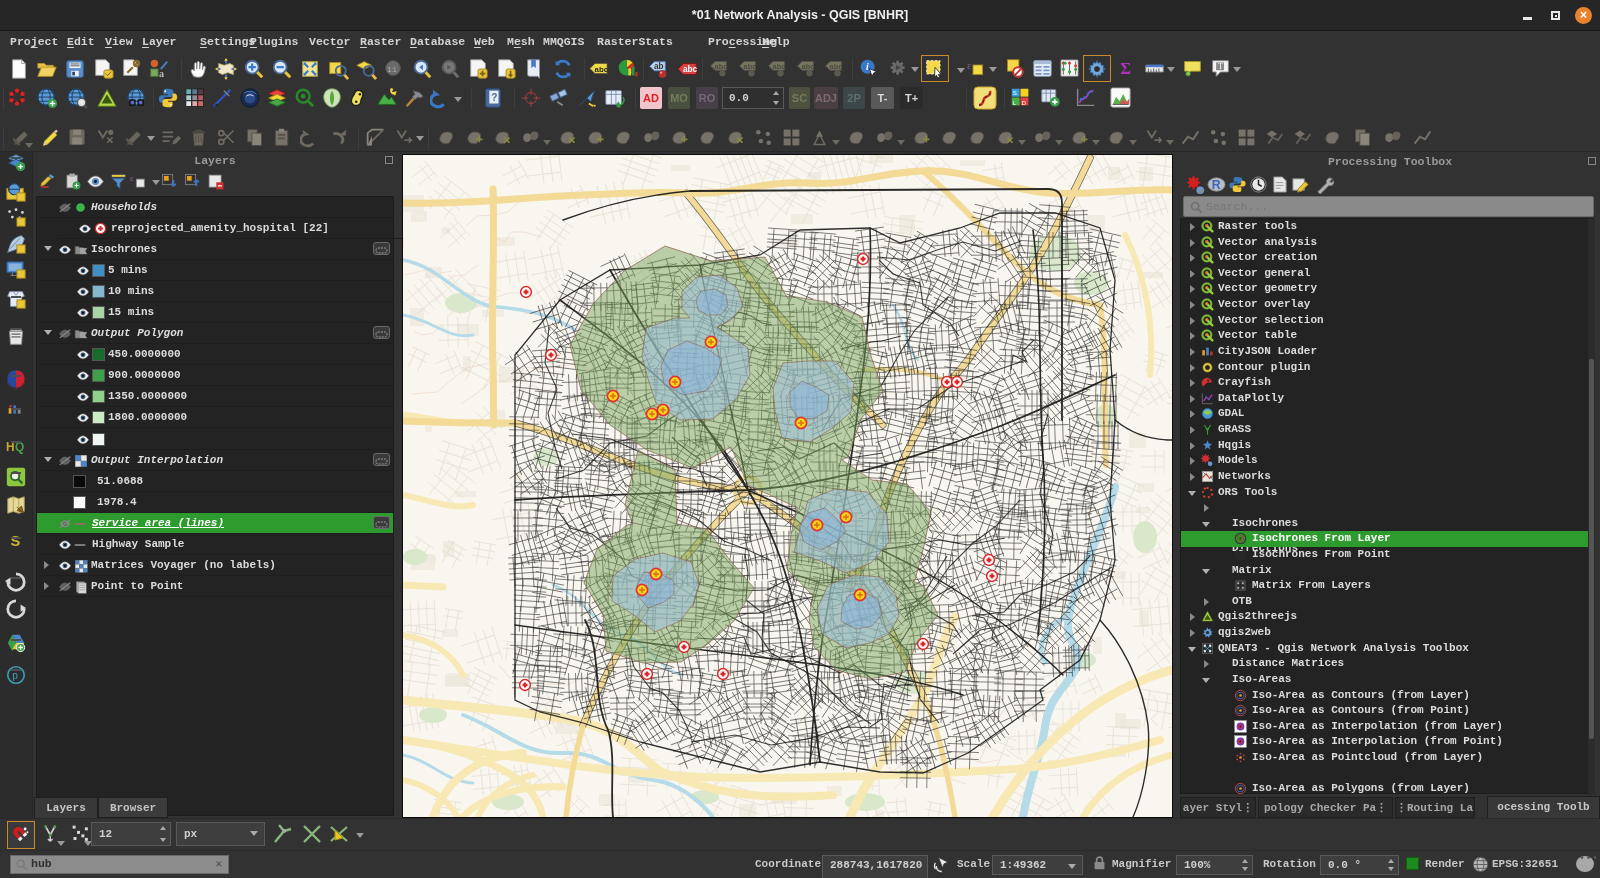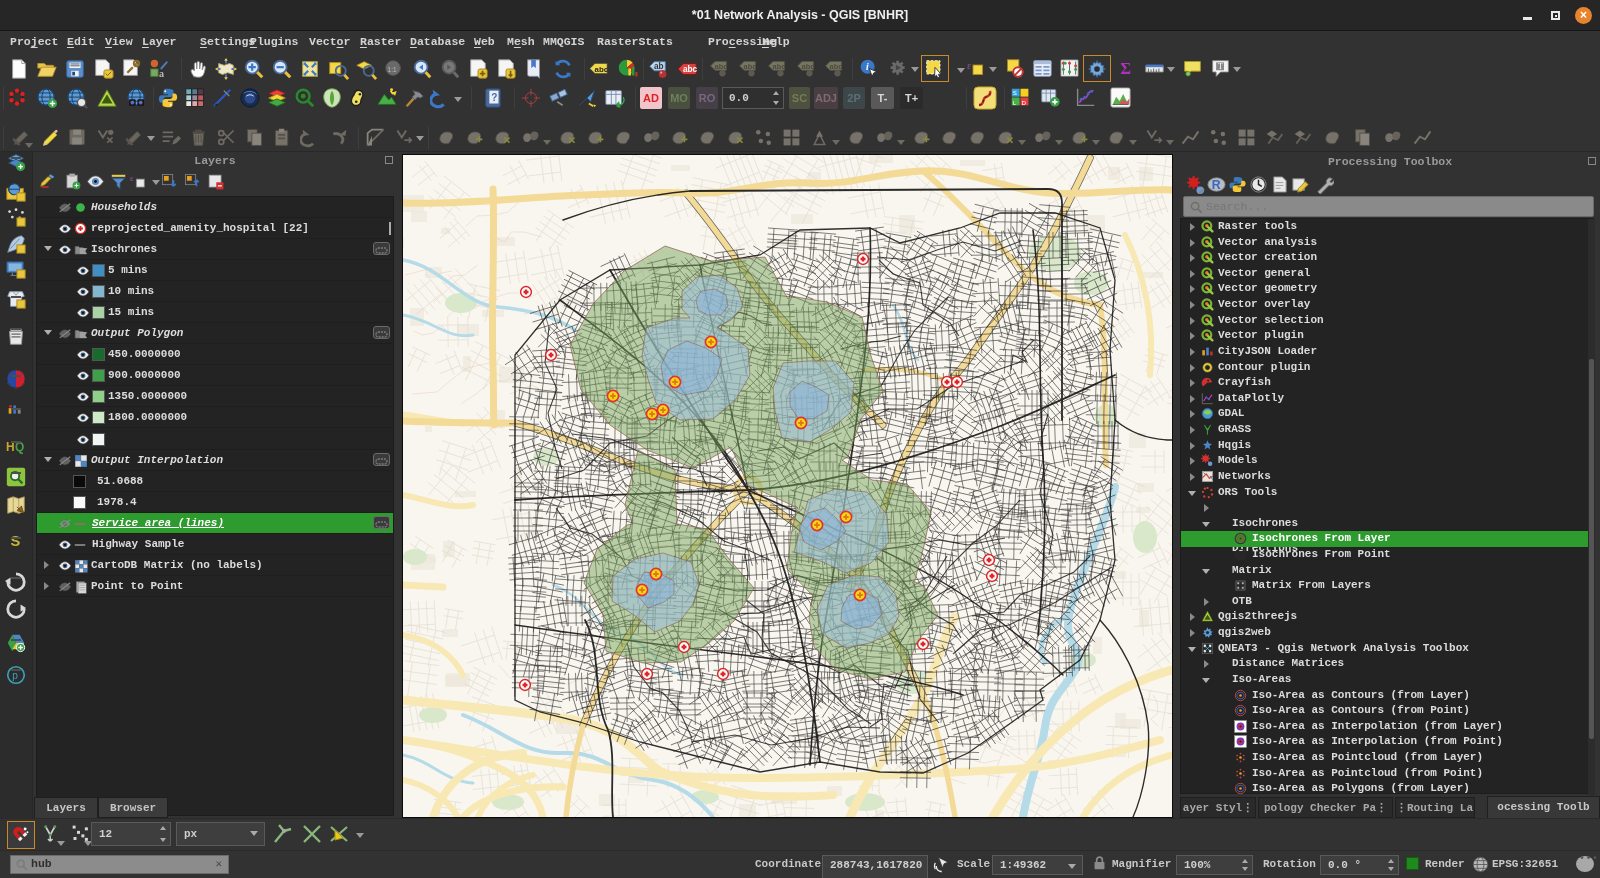--- a/index.html
+++ b/index.html
@@ -1126,21 +1126,21 @@
     </div>
     <div class="dd" style="left:119px;top:28px;"></div>
     <div id="ltree">
       <div class="lrow" style="top:0px;"><div class="abs" style="left:21px;top:4px;width:14px;height:13px;"><svg viewBox="0 0 24 20">
             <path d="M2 10c3-5 7-7 10-7s7 2 10 7c-3 5-7 7-10 7s-7-2-10-7z" fill="#9a9a9a" stroke="#555" opacity=".55"></path>
             <circle cx="12" cy="10" r="4" fill="#555" opacity=".6"></circle>
             <path d="M3 17L21 3" stroke="#8a8a8a" stroke-width="2"></path>
           </svg></div><div class="abs" style="left:37px;top:4px;width:13px;height:13px;"><svg viewBox="0 0 24 24">
             <circle cx="12" cy="12" r="8" fill="#3cb44a"></circle>
           </svg></div><span class="t" style="left:54px;font-style:italic;">Households</span></div>
-      <div class="lrow" style="top:21px;"><div class="abs" style="left:21px;top:4px;width:14px;height:13px;"><svg viewBox="0 0 24 20">
+      <div class="lrow" style="top:21px;margin-left:20px;"><div class="abs" style="left:21px;top:4px;width:14px;height:13px;"><svg viewBox="0 0 24 20">
             <path d="M2 10c3-5 7-7 10-7s7 2 10 7c-3 5-7 7-10 7s-7-2-10-7z" fill="#ececec" stroke="#555"></path>
             <circle cx="12" cy="10" r="4.2" fill="#3a5a78"></circle>
             <circle cx="12" cy="10" r="1.8" fill="#0a0a0a"></circle>
           </svg></div><div class="abs" style="left:37px;top:4px;width:13px;height:13px;"><svg viewBox="0 0 24 24">
             <circle cx="12" cy="12" r="9.5" fill="#fff" stroke="#d42a2a" stroke-width="2.5"></circle>
             <path d="M7.5 12h9M12 7.5v9" stroke="#d42a2a" stroke-width="3.4"></path>
           </svg></div><span class="t" style="left:54px;">reprojected_amenity_hospital [22]</span><div class="abs" style="left:352px;top:4px;width:2px;height:13px;background:#aaa;"></div></div>
       <div class="lrow" style="top:42px;"><div class="arr open" style="left:7px;"></div><div class="abs" style="left:21px;top:4px;width:14px;height:13px;"><svg viewBox="0 0 24 20">
             <path d="M2 10c3-5 7-7 10-7s7 2 10 7c-3 5-7 7-10 7s-7-2-10-7z" fill="#ececec" stroke="#555"></path>
             <circle cx="12" cy="10" r="4.2" fill="#3a5a78"></circle>
@@ -1242,21 +1242,21 @@
               <rect x="2" y="2" width="7" height="7" fill="#4a86c8"></rect>
               <rect x="9" y="2" width="7" height="7" fill="#e8e8e8"></rect>
               <rect x="16" y="2" width="7" height="7" fill="#4a86c8"></rect>
               <rect x="2" y="9" width="7" height="7" fill="#e8e8e8"></rect>
               <rect x="9" y="9" width="7" height="7" fill="#4a86c8"></rect>
               <rect x="16" y="9" width="7" height="7" fill="#e8e8e8"></rect>
               <rect x="2" y="16" width="7" height="7" fill="#4a86c8"></rect>
               <rect x="9" y="16" width="7" height="7" fill="#e8e8e8"></rect>
               <rect x="16" y="16" width="7" height="7" fill="#4a86c8"></rect>
             </g>
-          </svg></div><span class="t" style="left:54px;">CartoDB Matrix (no labels)</span></div>
+          </svg></div><span class="t" style="left:54px;">Matrices Voyager (no labels)</span></div>
       <div class="lrow" style="top:379px;"><div class="arr closed" style="left:7px;"></div><div class="abs" style="left:21px;top:4px;width:14px;height:13px;"><svg viewBox="0 0 24 20">
             <path d="M2 10c3-5 7-7 10-7s7 2 10 7c-3 5-7 7-10 7s-7-2-10-7z" fill="#9a9a9a" stroke="#555" opacity=".55"></path>
             <circle cx="12" cy="10" r="4" fill="#555" opacity=".6"></circle>
             <path d="M3 17L21 3" stroke="#8a8a8a" stroke-width="2"></path>
           </svg></div><div class="abs" style="left:37px;top:4px;width:14px;height:13px;"><svg viewBox="0 0 24 24">
             <rect x="4" y="3" width="14" height="18" fill="#b8b8b8" stroke="#666"></rect>
             <rect x="7" y="5" width="14" height="18" fill="#d8d8d8" stroke="#666"></rect>
             <path d="M9 9h10M9 13h10M9 17h10" stroke="#888"></path>
           </svg></div><span class="t" style="left:54px;">Point to Point</span></div>
     </div>
@@ -2298,21 +2298,21 @@
           </svg></div><span class="t" style="position:absolute;left:37px;top:0;">Vector overlay</span></div>
       <div class="rrow" style="top:94px;height:15.6px;line-height:15.6px;"><div class="arr closed" style="left:9px;top:5px;"></div><div class="abs" style="left:20px;top:1px;width:13px;height:13px;"><svg viewBox="0 0 20 20">
             <circle cx="9" cy="9" r="6.8" fill="none" stroke="#7ab432" stroke-width="3.4"></circle>
             <circle cx="9" cy="9" r="2.7" fill="#e0821e"></circle>
             <path d="M11 11L17.5 17.5" stroke="#9ac84a" stroke-width="3.6" stroke-linecap="round"></path>
           </svg></div><span class="t" style="position:absolute;left:37px;top:0;">Vector selection</span></div>
       <div class="rrow" style="top:109px;height:15.6px;line-height:15.6px;"><div class="arr closed" style="left:9px;top:5px;"></div><div class="abs" style="left:20px;top:1px;width:13px;height:13px;"><svg viewBox="0 0 20 20">
             <circle cx="9" cy="9" r="6.8" fill="none" stroke="#7ab432" stroke-width="3.4"></circle>
             <circle cx="9" cy="9" r="2.7" fill="#e0821e"></circle>
             <path d="M11 11L17.5 17.5" stroke="#9ac84a" stroke-width="3.6" stroke-linecap="round"></path>
-          </svg></div><span class="t" style="position:absolute;left:37px;top:0;">Vector plugin</span></div>
+          </svg></div><span class="t" style="position:absolute;left:37px;top:0;">Vector table</span></div>
       <div class="rrow" style="top:125px;height:15.6px;line-height:15.6px;"><div class="arr closed" style="left:9px;top:5px;"></div><div class="abs" style="left:20px;top:1px;width:13px;height:13px;"><svg viewBox="0 0 20 20">
             <rect x="2" y="8" width="4" height="8" fill="#e8a020"></rect>
             <rect x="8" y="4" width="4" height="12" fill="#4a86c8"></rect>
             <rect x="14" y="10" width="4" height="6" fill="#c03030"></rect>
           </svg></div><span class="t" style="position:absolute;left:37px;top:0;">CityJSON Loader</span></div>
       <div class="rrow" style="top:141px;height:15.6px;line-height:15.6px;"><div class="arr closed" style="left:9px;top:5px;"></div><div class="abs" style="left:20px;top:1px;width:13px;height:13px;"><svg viewBox="0 0 20 20">
             <path d="M10 3c4 0 7 3 7 7s-3 7-7 7-7-3-7-7 3-7 7-7zm0 3c-2.2 0-4 1.8-4 4s1.8 4 4 4 4-1.8 4-4-1.8-4-4-4z" fill="#e8d048" stroke="#a89020"></path>
           </svg></div><span class="t" style="position:absolute;left:37px;top:0;">Contour plugin</span></div>
       <div class="rrow" style="top:156px;height:15.6px;line-height:15.6px;"><div class="arr closed" style="left:9px;top:5px;"></div><div class="abs" style="left:20px;top:1px;width:13px;height:13px;"><svg viewBox="0 0 20 20">
             <path d="M17 10A8 8 0 103 16l7-6z" fill="#d03030"></path>
@@ -2427,31 +2427,20 @@
             <g fill="#c04848">
               <circle cx="10" cy="4" r="1.4"></circle>
               <circle cx="15" cy="7" r="1.4"></circle>
               <circle cx="15" cy="13" r="1.4"></circle>
               <circle cx="10" cy="16" r="1.4"></circle>
               <circle cx="5" cy="13" r="1.4"></circle>
               <circle cx="5" cy="7" r="1.4"></circle>
             </g>
             <circle cx="10" cy="10" r="2" fill="#e8a020"></circle>
           </svg></div><span class="t" style="position:absolute;left:71px;top:0;">Iso-Area as Pointcloud (from Layer)</span></div>
-      <div class="rrow" style="top:547px;height:15.6px;line-height:15.6px;"><div class="abs" style="left:53px;top:1px;width:13px;height:13px;"><svg viewBox="0 0 20 20">
-            <g fill="#c04848">
-              <circle cx="10" cy="4" r="1.4"></circle>
-              <circle cx="15" cy="7" r="1.4"></circle>
-              <circle cx="15" cy="13" r="1.4"></circle>
-              <circle cx="10" cy="16" r="1.4"></circle>
-              <circle cx="5" cy="13" r="1.4"></circle>
-              <circle cx="5" cy="7" r="1.4"></circle>
-            </g>
-            <circle cx="10" cy="10" r="2" fill="#e8a020"></circle>
-          </svg></div><span class="t" style="position:absolute;left:71px;top:0;">Iso-Area as Pointcloud (from Point)</span></div>
       <div class="rrow" style="top:562px;height:15.6px;line-height:15.6px;"><div class="abs" style="left:53px;top:1px;width:13px;height:13px;"><svg viewBox="0 0 20 20">
             <path d="M10 2c5 0 8 4 8 8s-3 8-8 8-8-4-8-8 3-8 8-8z" fill="none" stroke="#c04848" stroke-width="1.4"></path>
             <path d="M10 5c3.5 0 5.5 2.5 5.5 5S13.5 15 10 15 4.5 12.5 4.5 10 6.5 5 10 5z" fill="none" stroke="#4868c0" stroke-width="1.4"></path>
             <circle cx="10" cy="10" r="2" fill="#e8a020"></circle>
           </svg></div><span class="t" style="position:absolute;left:71px;top:0;">Iso-Area as Polygons (from Layer)</span></div>
       <div class="abs" style="left:407px;top:0;width:7px;height:576px;background:#2c2c2c;"></div>
       <div class="abs" style="left:408px;top:140px;width:5px;height:380px;background:#555;border-radius:2px;"></div>
     </div>
     <div class="tab" style="left:0px;top:645px;width:76px;">ayer Styl⋮</div>
     <div class="tab" style="left:78px;top:645px;width:135px;">pology Checker Pa⋮</div>

